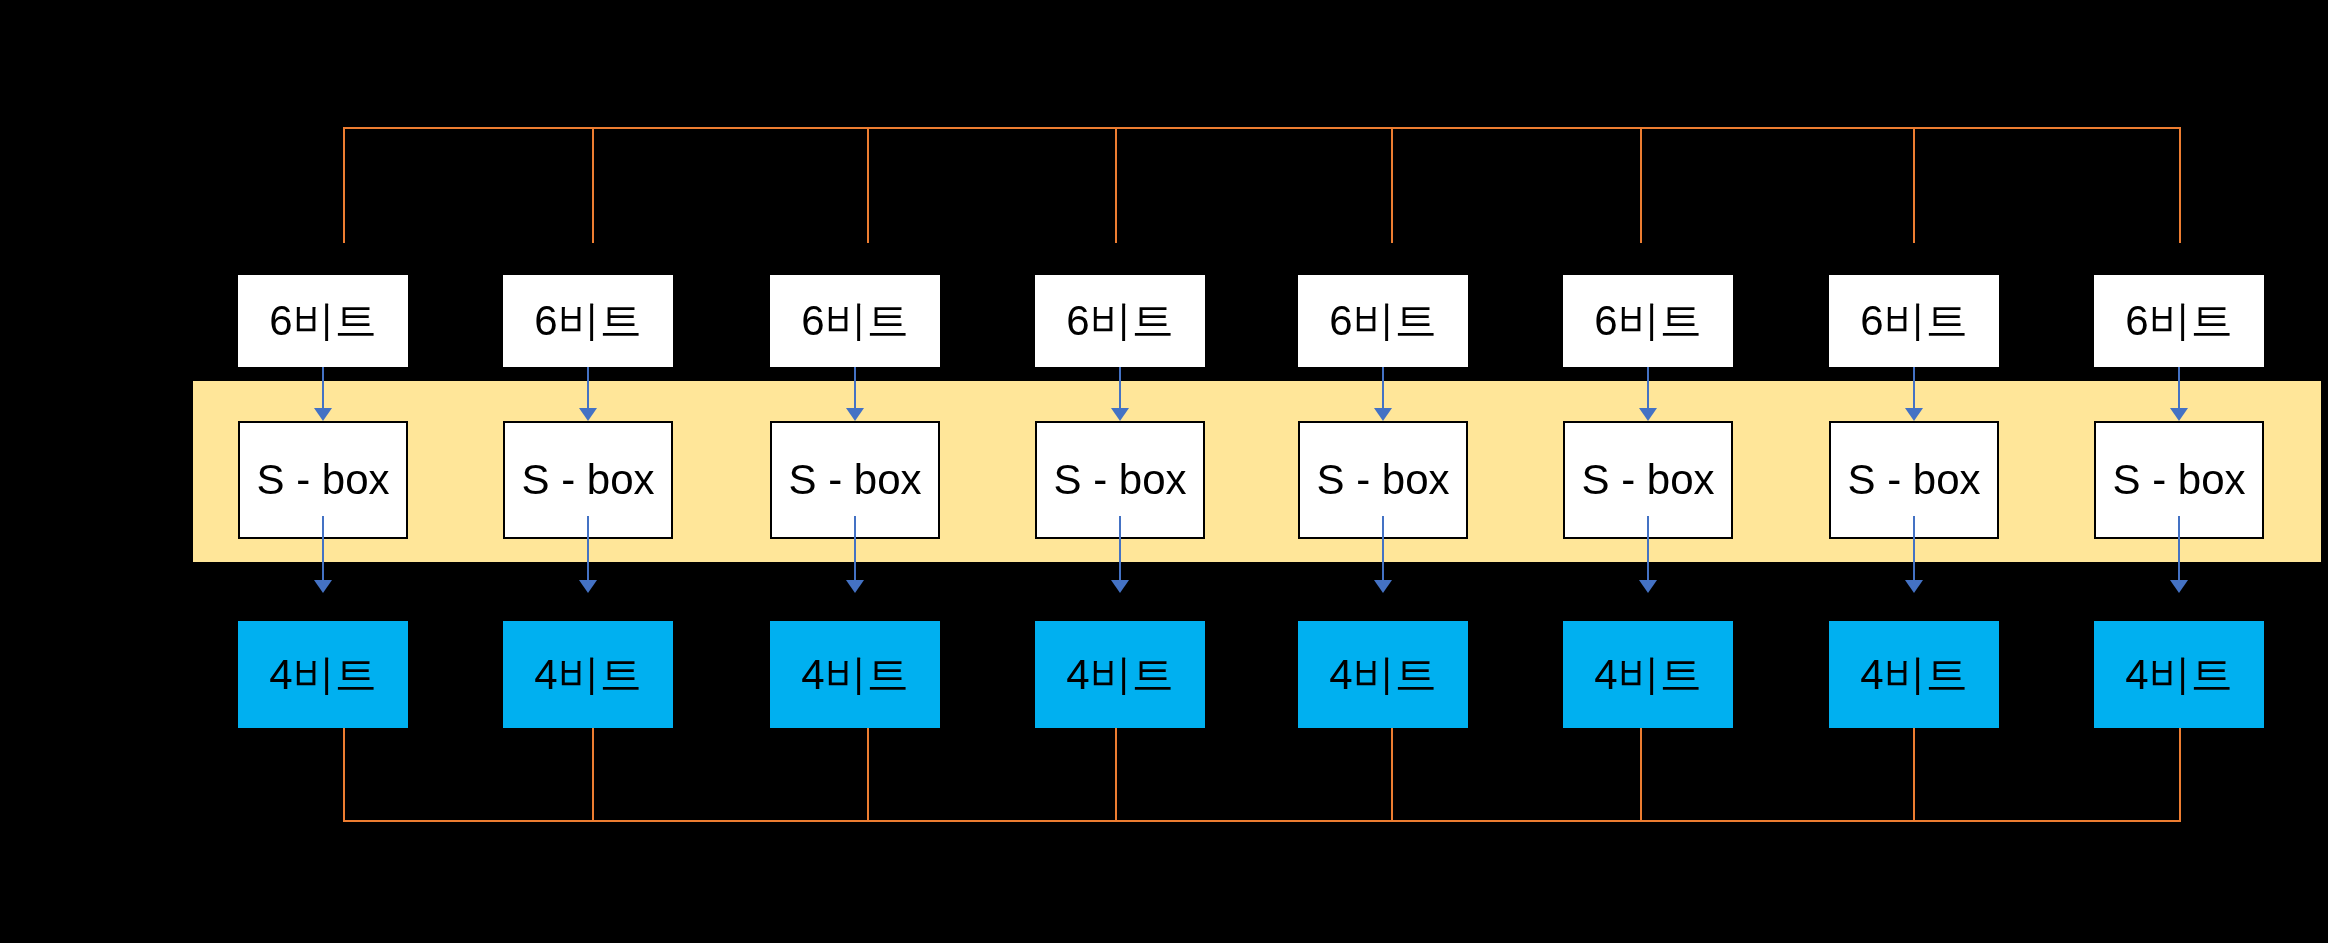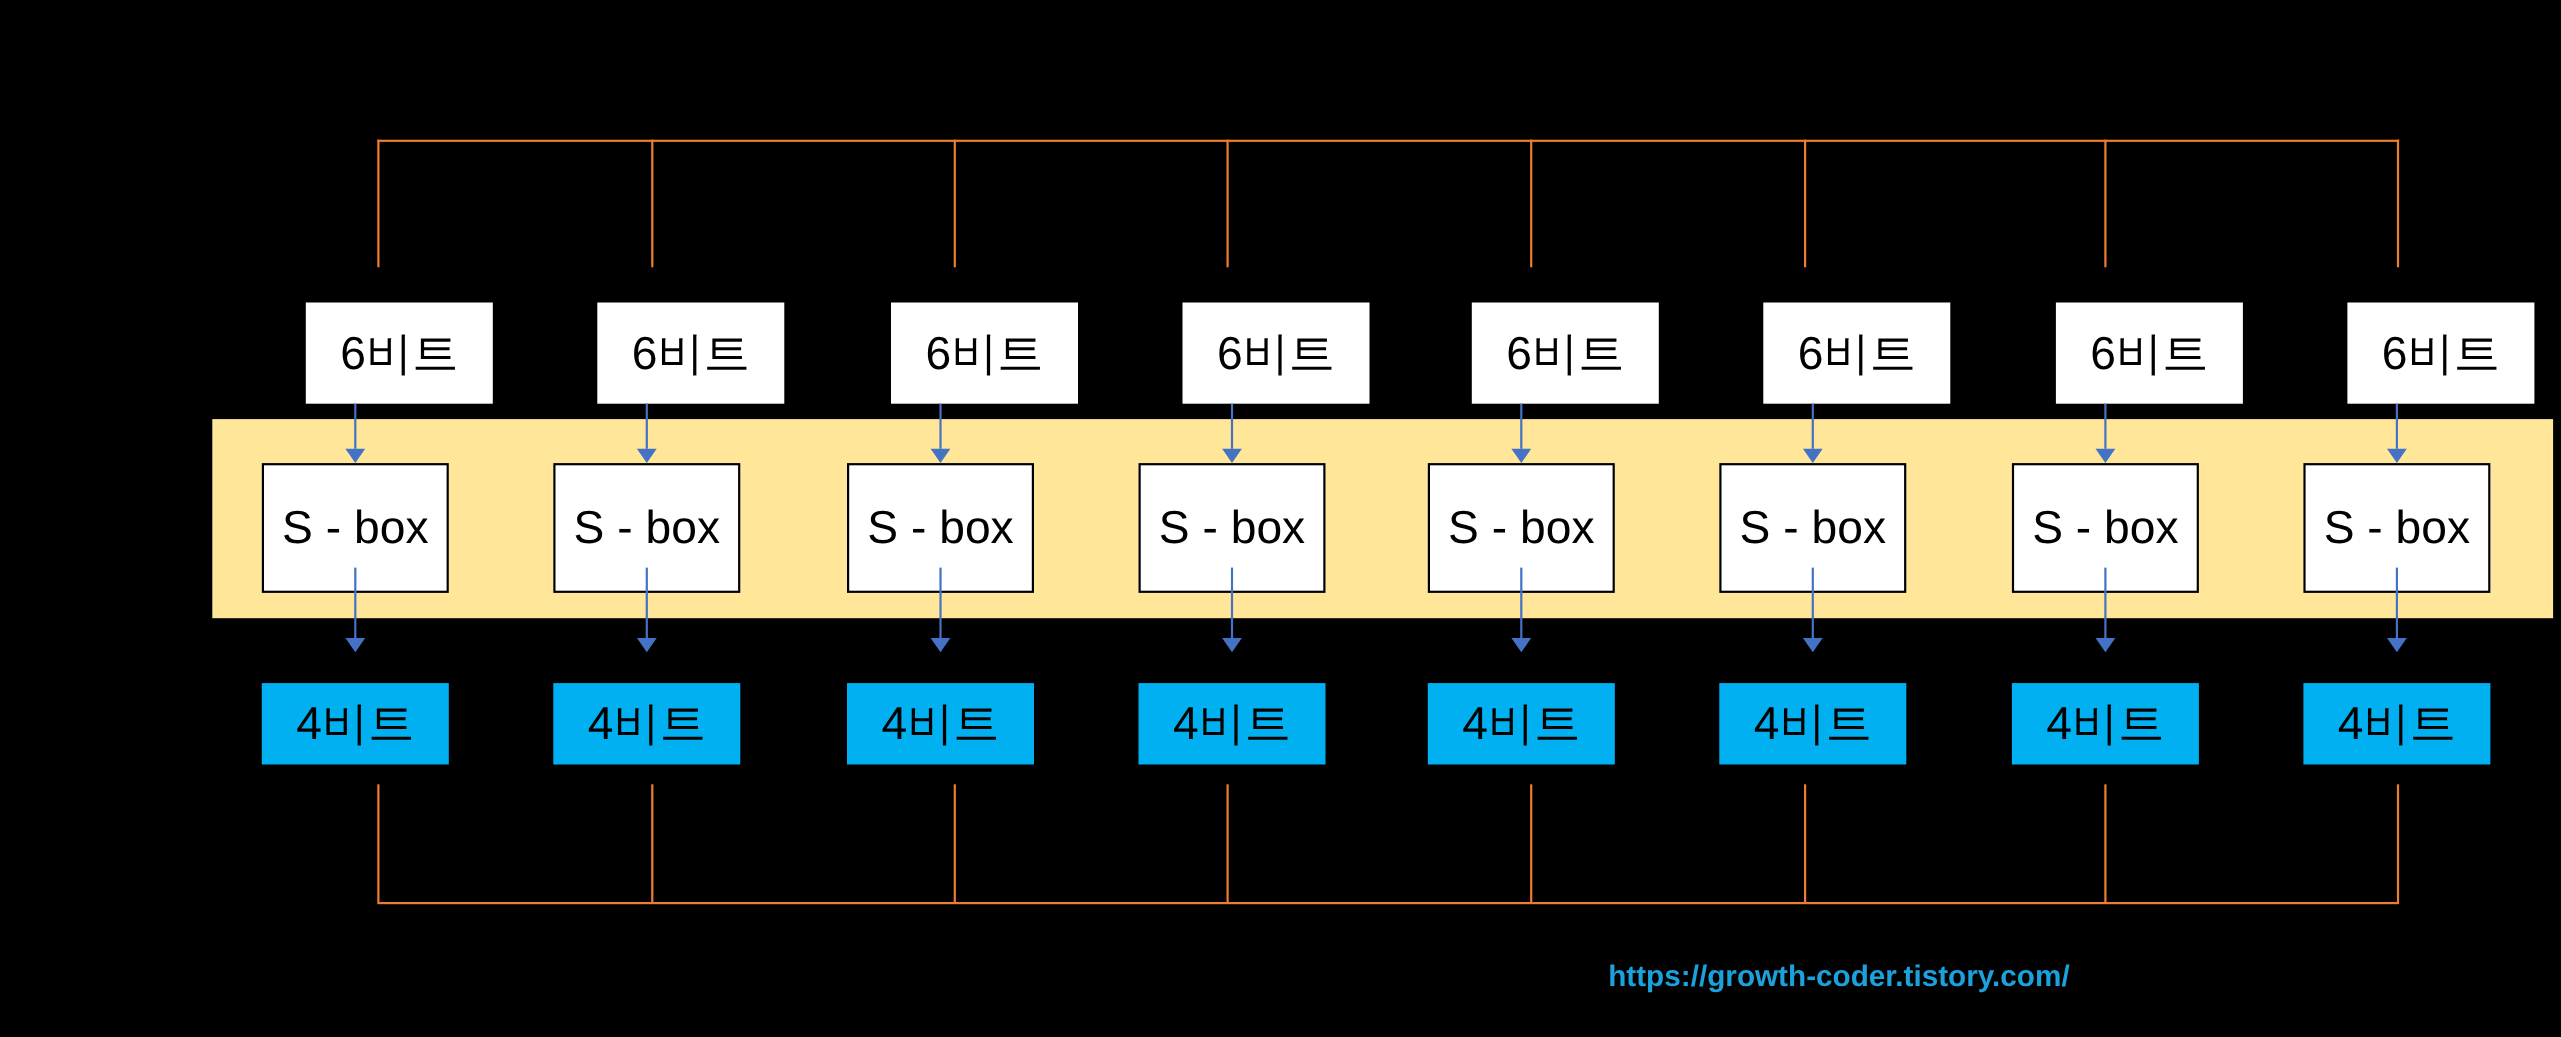--- a/index.html
+++ b/index.html
@@ -27,26 +27,26 @@
   }
   .tooth.top{top:127px;height:116px;}
   .tooth.bottom{top:713px;height:107px;}
   .column{position:absolute;top:0;width:170px;height:943px;}
   .box{
     position:absolute;left:0;width:170px;
     display:flex;align-items:center;justify-content:center;
     font-size:42px;color:var(--c-text,#000);
     letter-spacing:0px;white-space:nowrap;
   }
-  .box.input{top:275px;height:92px;background:var(--c-white,#FFF);margin-left:40px;}
+  .box.input{top:275px;height:92px;background:var(--c-white,#FFF);}
   .box.sbox{
     top:421px;height:118px;background:var(--c-white,#FFF);
     border:2px solid var(--c-sbox-border,#000);box-sizing:border-box;
   }
-  .box.output{top:621px;height:74px;background:var(--c-output,#00B0F0);}
+  .box.output{top:621px;height:107px;background:var(--c-output,#00B0F0);}
   .arrow{
     position:absolute;left:0;width:170px;
     display:flex;flex-direction:column;align-items:center;
   }
   .arrow .shaft{width:2px;background:var(--c-arrow,#4472C4);flex:1 1 auto;}
   .arrow .head{
     width:0;height:0;
     border-left:9px solid transparent;
     border-right:9px solid transparent;
     border-top:13px solid var(--c-arrow,#4472C4);
@@ -187,14 +187,13 @@
         </div>
         <div class="box sbox">S - box</div>
         <div class="arrow a2">
           <div class="shaft"></div>
           <div class="head"></div>
         </div>
         <div class="box output">4비트</div>
       </div>
     </div>
 
-  <div class="source-url">https://growth-coder.tistory.com/</div>
 </div>
 
 </body></html>

